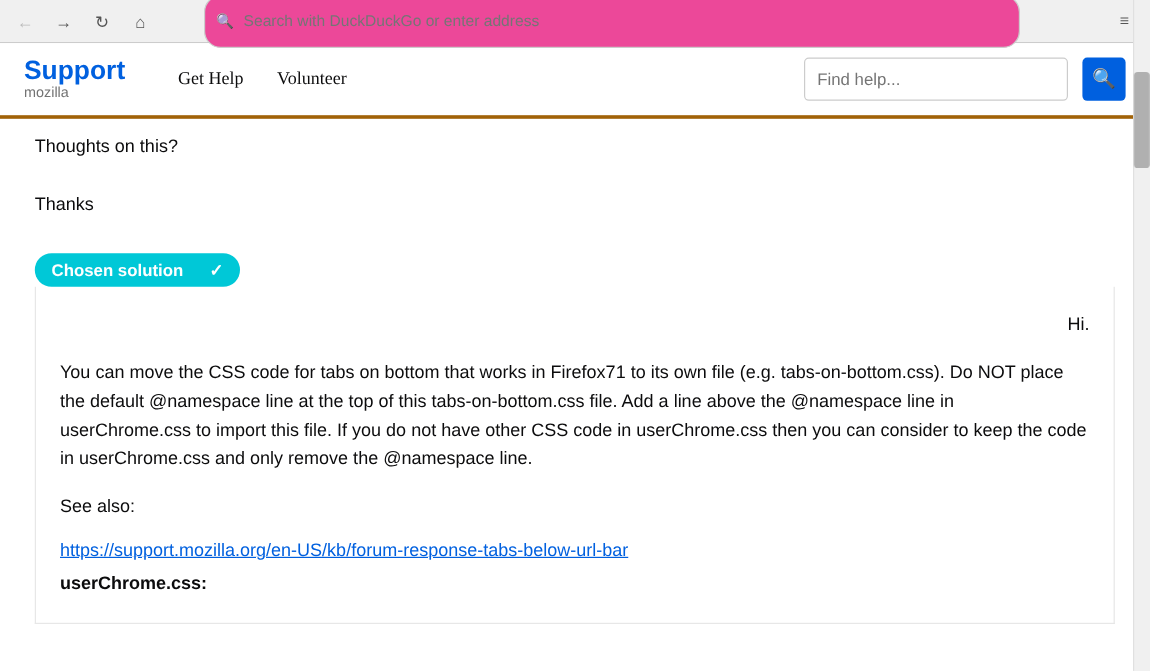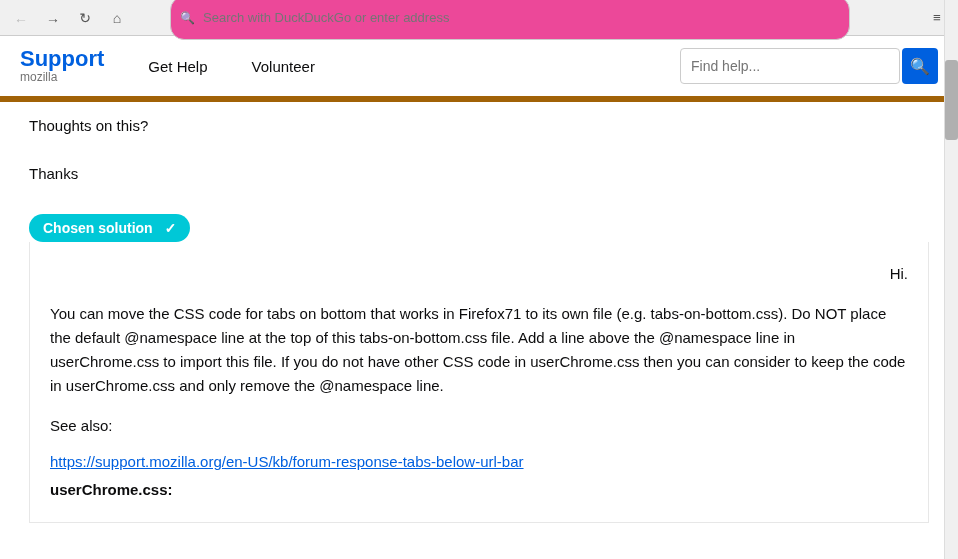--- a/index.html
+++ b/index.html
@@ -92,21 +92,21 @@
       justify-content: center;
       color: #555;
       margin-left: auto;
     }
 
     
     .site-header {
       display: flex;
       align-items: center;
       padding: 12px 20px;
-      border-bottom: 6px solid #a16207;
+      border-bottom: 3px solid #a16207;
       background: #fff;
     }
 
     .logo {
       display: flex;
       flex-direction: column;
       margin-right: 30px;
       text-decoration: none;
       color: inherit;
     }
@@ -119,36 +119,37 @@
     }
 
     .logo-mozilla {
       font-size: 12px;
       color: #737373;
       line-height: 1.2;
     }
 
     .site-nav {
       display: flex;
-      gap: 16px;
+      gap: 0;
       flex: 1;
+      font-family: Liberation Serif, serif;
     }
 
     .site-nav a {
       text-decoration: none;
       color: #0c0c0d;
       font-size: 15px;
       padding: 8px 14px;
       border-radius: 4px;
     }
 
     .search-container {
       display: flex;
       align-items: center;
-      gap: 2px;
+      gap: 12px;
     }
 
     .site-search {
       width: 220px;
       height: 36px;
       border: 1px solid #ccc;
       border-radius: 4px;
       padding: 0 10px;
       font-size: 14px;
       color: #737373;
@@ -188,21 +189,21 @@
     }
 
     
     .chosen-solution-wrapper {
       margin-top: 8px;
     }
 
     .chosen-solution-badge {
       display: inline-flex;
       align-items: center;
-      gap: 12px;
+      gap: 22px;
       background: #00c8d7;
       color: #fff;
       font-size: 14px;
       font-weight: 600;
       padding: 6px 14px;
       border-radius: 20px;
       margin-bottom: 0;
     }
 
     .check-icon {

